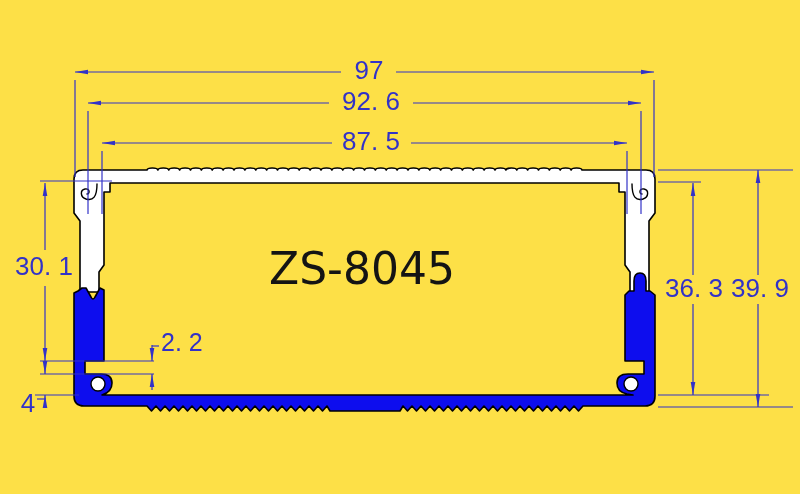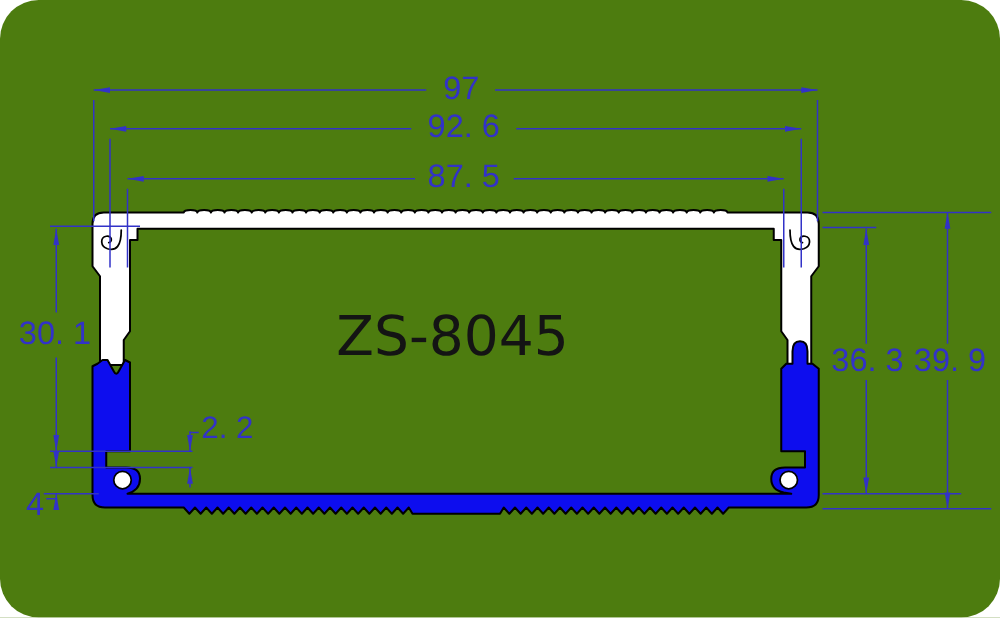--- a/index.html
+++ b/index.html
@@ -1,16 +1,16 @@
 <!DOCTYPE html>
 <html><head>
 <meta charset="utf-8">
 <style>
   html,body{margin:0;padding:0;background:#ffffff;}
-  .stage{position:relative;width:800px;height:494px;background:#4d7c0f;overflow:hidden;border-radius:31px;}
+  .stage{position:relative;width:800px;height:494px;background:#fde047;overflow:hidden;}
   svg{display:block;}
   .outline{stroke:#000000;stroke-width:1.6;stroke-linejoin:round;}
   .lid{fill:#ffffff;}
   .body{fill:#0d0dee;}
   .hole{fill:#ffffff;stroke:#000000;stroke-width:1.4;}
   .curl{fill:none;stroke:#000000;stroke-width:1.4;stroke-linecap:round;}
   .dim{stroke:#3232c8;stroke-width:1.2;fill:none;}
   .dimtxt{fill:#3232c8;font-family:"Liberation Sans",sans-serif;font-size:26px;}
   .dimtxt.small{font-size:25px;}
   .title{fill:#141414;font-family:"DejaVu Sans",sans-serif;font-size:44px;}

